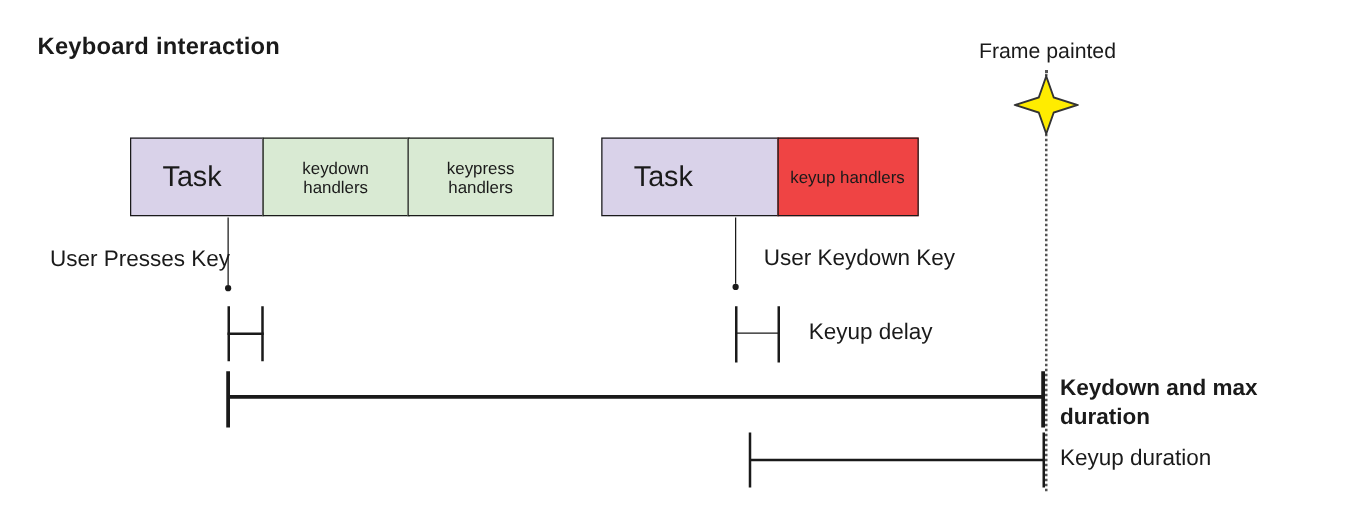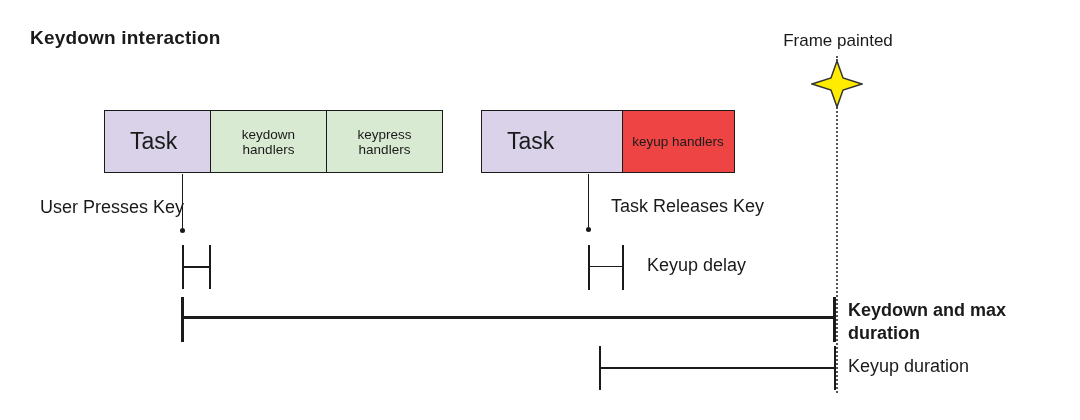--- a/index.html
+++ b/index.html
@@ -21,21 +21,21 @@
   .hline{height:1.5px;background:#1a1a1a;}
   .thick{background:#1a1a1a;}
   .dot{width:5px;height:5px;border-radius:50%;background:#1a1a1a;}
   .dotted-v{width:0;border-left:2px dotted #555;}
 </style>
 </head>
 <body>
 
 <div id="canvas">
 
-  <div class="abs title" style="left:30px;top:27px;">Keydown interaction</div>
+  <div class="abs title" style="left:30px;top:27px;">Keyboard interaction</div>
 
   <div class="abs plain-label" style="left:770px;top:31px;width:136px;text-align:center;font-size:17px;">Frame painted</div>
 
   <div class="abs dotted-v" style="left:836px;top:56px;height:337px;"></div>
 
   <svg class="abs" style="left:811px;top:60px;" width="52" height="48" viewBox="-26 -24 52 48">
     <polygon points="0,-23 6,-6 25,0 6,6 0,23 -6,6 -25,0 -6,-6" fill="#ffec00" stroke="#333333" stroke-width="1.5" stroke-linejoin="miter"></polygon>
   </svg>
 
   <div class="abs bar" style="left:104px;top:110px;">
@@ -58,21 +58,21 @@
       <span>keyup handlers</span>
     </div>
   </div>
 
   <div class="abs vline" style="left:181.5px;top:174px;height:54px;"></div>
   <div class="abs dot" style="left:179.5px;top:228px;"></div>
   <div class="abs plain-label" style="left:40px;top:197px;width:131px;text-align:right;">User Presses Key</div>
 
   <div class="abs vline" style="left:587.5px;top:174px;height:53px;"></div>
   <div class="abs dot" style="left:585.5px;top:227px;"></div>
-  <div class="abs plain-label" style="left:611px;top:196px;">Task Releases Key</div>
+  <div class="abs plain-label" style="left:611px;top:196px;">User Keydown Key</div>
 
   <div class="abs vline" style="left:182px;top:245px;height:44px;"></div>
   <div class="abs vline" style="left:209px;top:245px;height:44px;"></div>
   <div class="abs hline" style="left:182px;top:266px;width:28.5px;"></div>
 
   <div class="abs vline" style="left:588px;top:245px;height:45px;"></div>
   <div class="abs vline" style="left:622px;top:245px;height:45px;"></div>
   <div class="abs hline" style="left:588px;top:265.5px;width:35.5px;"></div>
   <div class="abs measure-label" style="left:647px;top:255px;">Keyup delay</div>
 

